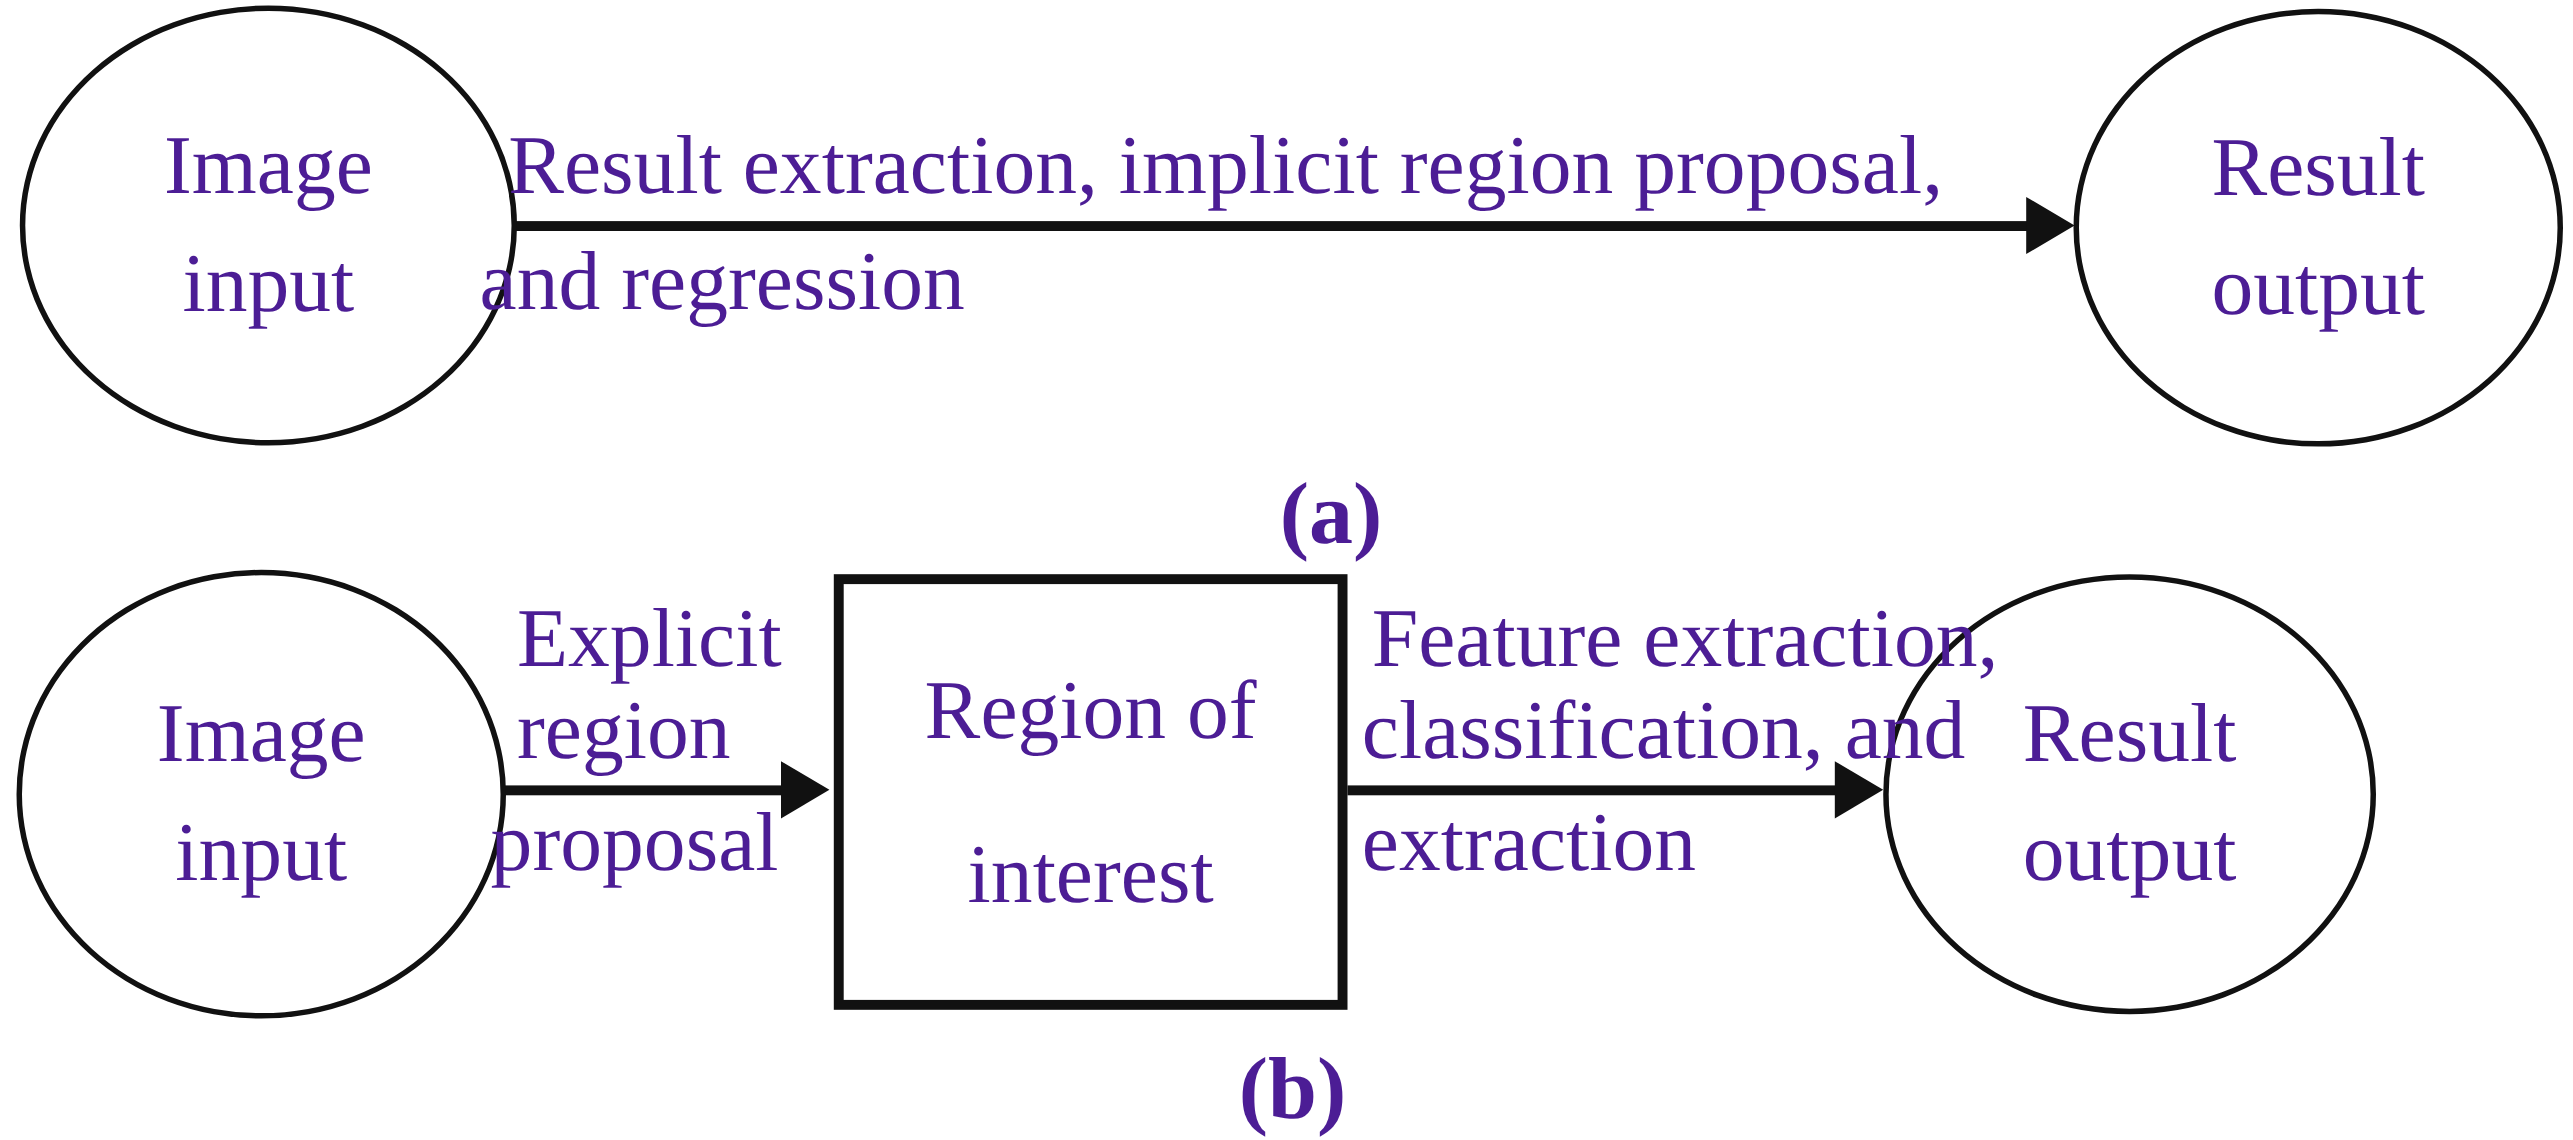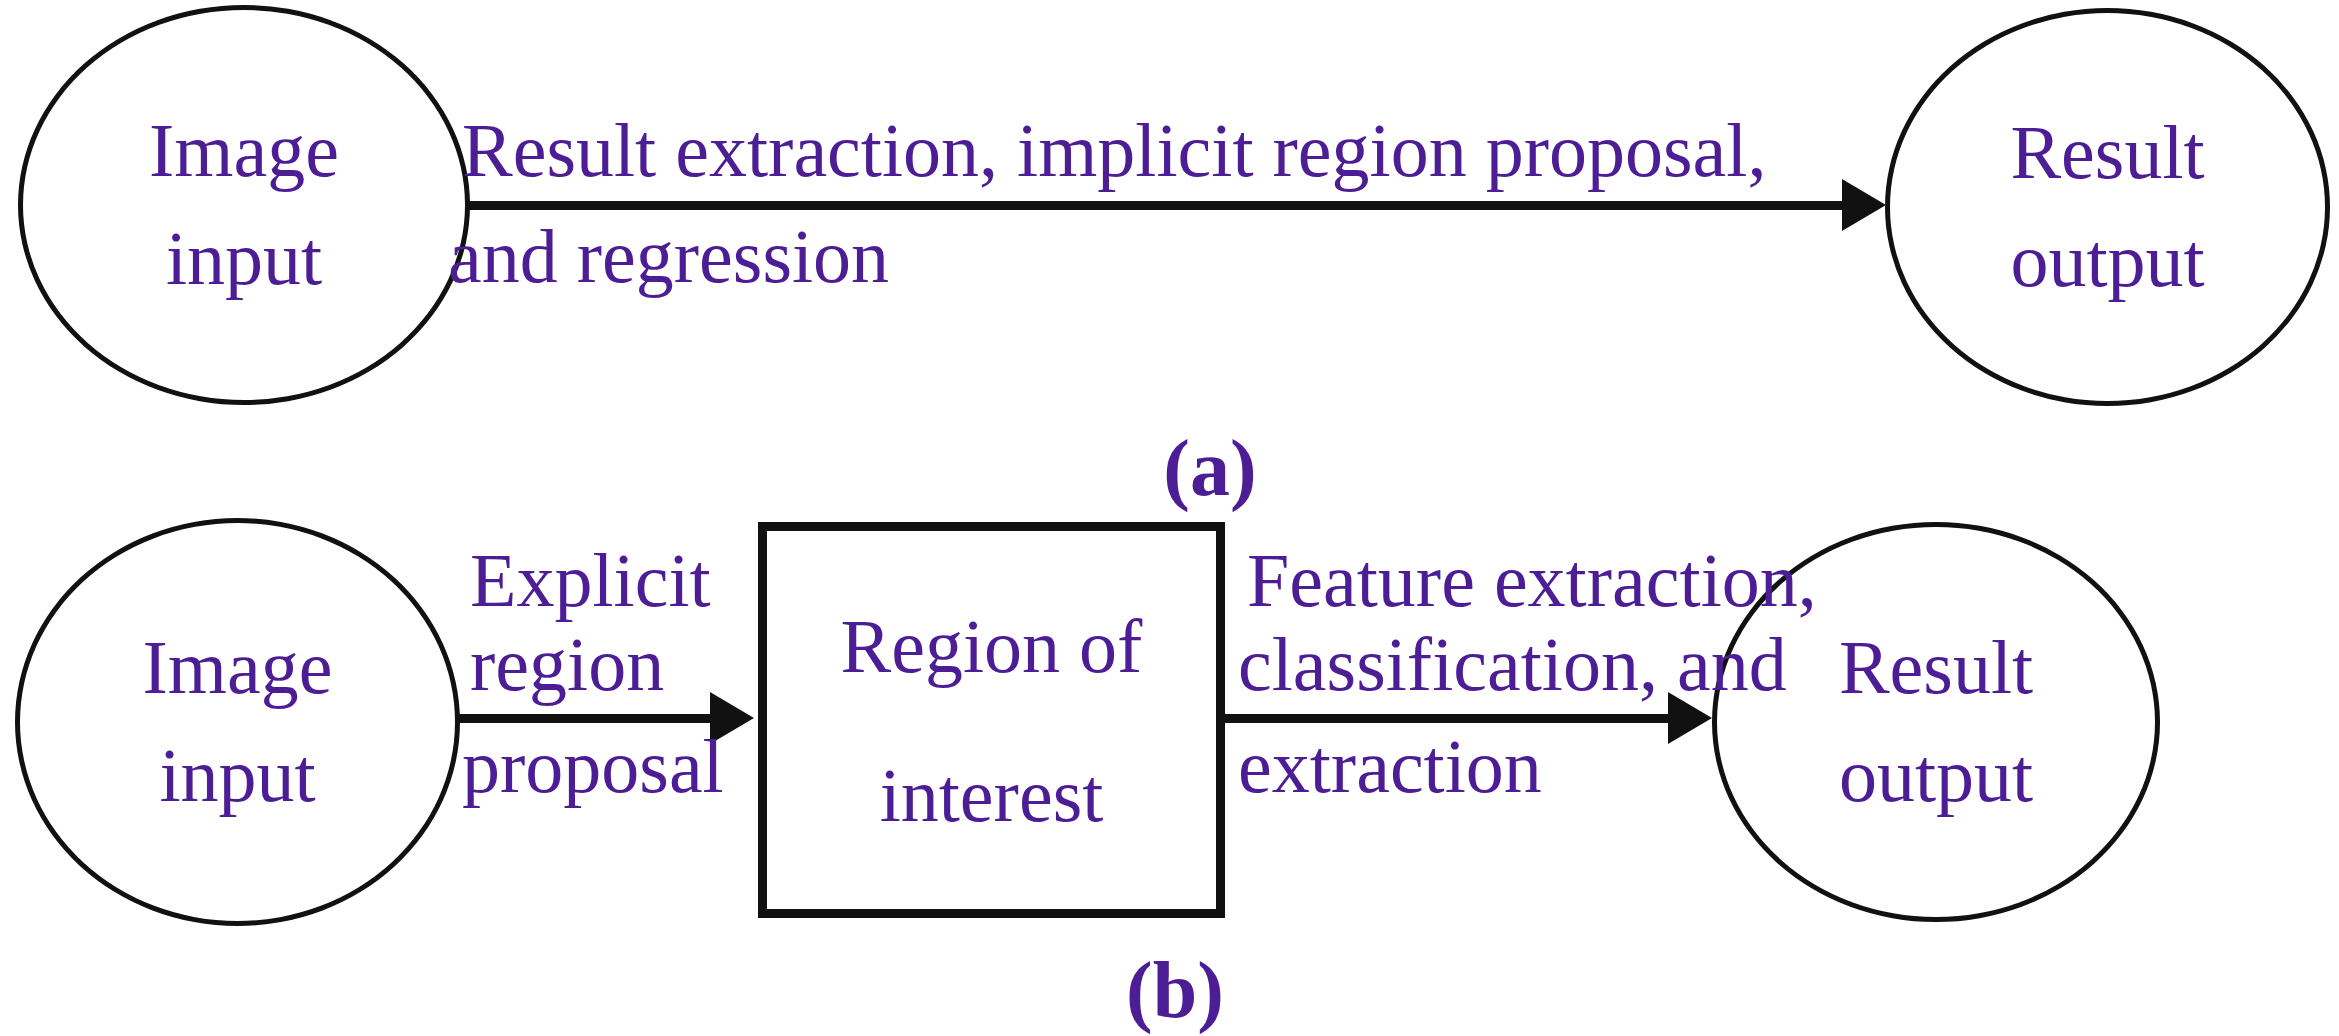--- a/index.html
+++ b/index.html
@@ -92,40 +92,40 @@
   <div class="node-ellipse" style="left:18px; top:5px; width:452px; height:400px;">
     <div class="line">Image</div>
     <div class="line">input</div>
   </div>
 
   <div class="connector" style="left:458px; top:201px; width:1390px;"></div>
   <div class="arrowhead" style="left:1842px; top:179px;"></div>
 
   <div class="edge-label" style="left:462px; top:112px;">Result extraction, implicit region proposal,</div>
 
-  <div class="edge-label" style="left:448px; top:218px;">and regression</div>
+  <div class="edge-label" style="left:436px; top:218px;">and regression</div>
 
   <div class="node-ellipse" style="left:1885px; top:8px; width:445px; height:398px;">
     <div class="line">Result</div>
     <div class="line">output</div>
   </div>
 
   <div class="panel-label" style="left:1130px; top:428px; width:160px;">(a)</div>
 
   <div class="node-ellipse" style="left:15px; top:518px; width:445px; height:408px;">
     <div class="line">Image</div>
     <div class="line">input</div>
   </div>
 
   <div class="connector" style="left:452px; top:714px; width:262px;"></div>
   <div class="arrowhead" style="left:710px; top:692px;"></div>
 
   <div class="edge-label" style="left:470px; top:542px;">Explicit</div>
   <div class="edge-label" style="left:470px; top:626px;">region</div>
-  <div class="edge-label" style="left:462px; top:728px;">proposal</div>
+  <div class="edge-label" style="left:446px; top:728px;">proposal</div>
 
   <div class="node-box" style="left:758px; top:522px; width:467px; height:396px;gap:15px;">
     <div class="line first">Region of</div>
     <div class="line">interest</div>
   </div>
 
   <div class="connector" style="left:1222px; top:714px; width:450px;"></div>
   <div class="arrowhead" style="left:1668px; top:692px;"></div>
 
   <div class="edge-label" style="left:1247px; top:542px;">Feature extraction,</div>

